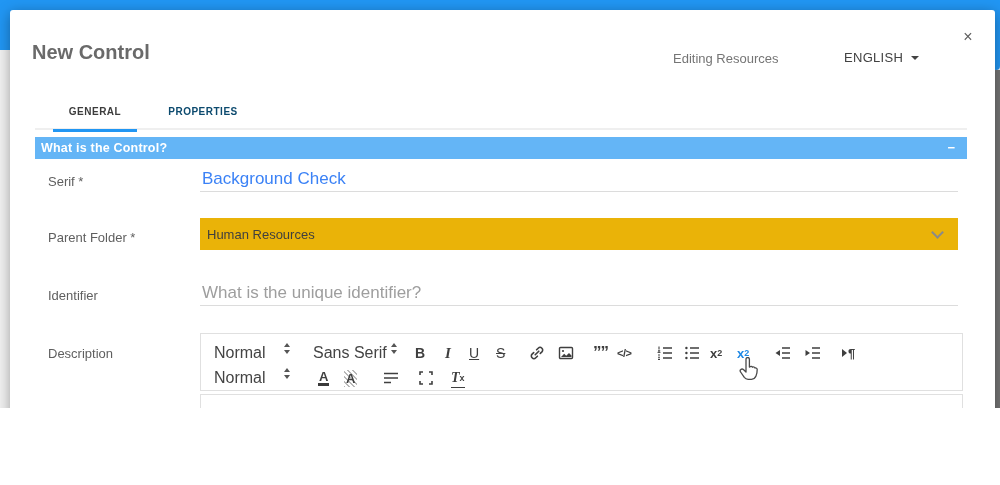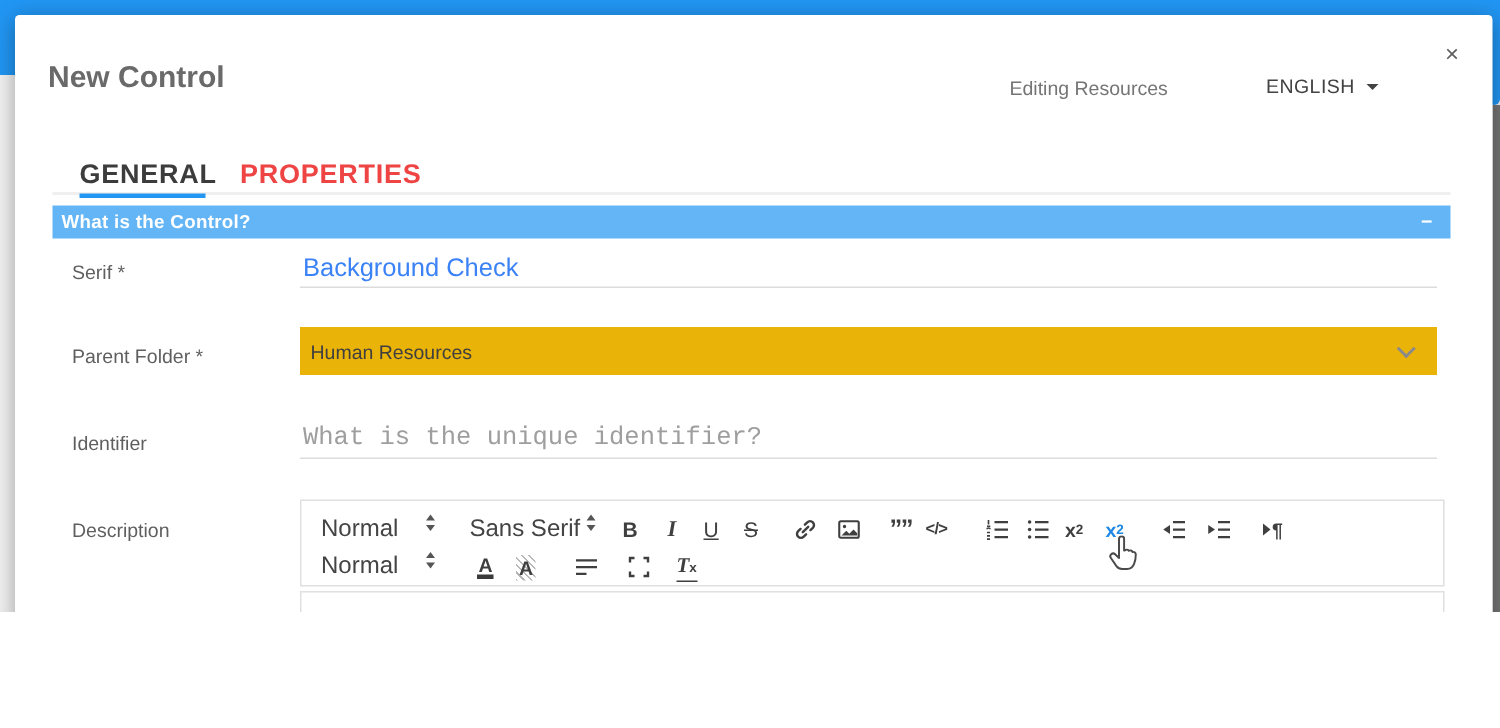--- a/index.html
+++ b/index.html
@@ -15,24 +15,24 @@
   .modal { position:absolute; left:10px; top:10px; width:985px; height:475px; background:#fff;
            border-radius:3px 3px 0 0; box-shadow:0 3px 14px rgba(0,0,0,.35); }
   .title { position:absolute; left:22px; top:31px; font-size:20px; font-weight:bold; color:#6a6a6a; }
   .close { position:absolute; left:948px; top:18px; font-size:16px; color:#5f5f5f; cursor:pointer; width:20px; text-align:center; }
   .edit-lang { position:absolute; left:663px; top:41px; font-size:13px; color:#757575; }
   .lang { position:absolute; left:834px; top:40px; font-size:13px; font-weight:500; color:#424242; letter-spacing:.3px; cursor:pointer; display:flex; align-items:center; }
   .caret-down { display:inline-block; width:0; height:0; border-left:4px solid transparent; border-right:4px solid transparent; border-top:4px solid #424242; margin-left:8px; }
 
   
   .tabbar { position:absolute; left:25px; top:96px; width:932px; height:24px; border-bottom:2px solid #efefef; }
-  .tab { position:absolute; top:0; height:24px; font-size:18px; letter-spacing:.5px; font-weight:600; text-align:center; cursor:pointer; }
+  .tab { position:absolute; top:0; height:24px; font-size:10px; letter-spacing:.5px; font-weight:600; text-align:center; cursor:pointer; }
   .tab-general { left:18px; width:84px; color:#3c3c3c; }
   .tab-general:after { content:""; position:absolute; left:0; bottom:-2px; width:84px; height:3px; background:#2196f3; }
-  .tab-properties { left:125px; width:86px; color:#ef4444;text-align:center; }
+  .tab-properties { left:125px; width:86px; color:#0c4a6e;text-align:center; }
 
   
   .section { position:absolute; left:25px; top:127px; width:932px; height:22px; background:#64b5f6; color:#fff;text-align:right; }
   .section-title { position:absolute; left:6px; top:4px; font-size:12.5px; font-weight:bold; letter-spacing:.2px; }
   .section-collapse { position:absolute; right:12px; top:3px; font-size:13px; font-weight:bold; cursor:pointer; }
 
   .flabel { position:absolute; left:38px; font-size:13px; color:#5f5f5f; }
   .txt-input { position:absolute; left:190px; width:758px; height:26px; border:none; border-bottom:1px solid #dcdcdc;
                background:transparent; outline:none; font-family:"Liberation Sans",sans-serif; font-size:17px; color:#3b82f6; padding:0 2px; }
   .txt-input::placeholder { color:#9e9e9e; opacity:1; }
@@ -100,21 +100,21 @@
     <div class="flabel" style="top:164px;">Serif *</div>
     <input class="txt-input" style="top: 156px;" value="Background Check">
 
     <div class="flabel" style="top:220px;">Parent Folder *</div>
     <div class="select">
       <span class="select-value">Human Resources</span>
       <span class="select-chevron"></span>
     </div>
 
     <div class="flabel" style="top:278px;">Identifier</div>
-    <input class="txt-input" style="top: 270px; font-family: Liberation Mono, monospace;" placeholder="What is the unique identifier?">
+    <input class="txt-input" style="top: 270px;" placeholder="What is the unique identifier?">
 
     <div class="flabel" style="top:336px;text-align:center;">Description</div>
 
     <div class="toolbar">
 
       <div class="tb-item r1" style="left:13px;">
         <span class="picker-label">Normal</span>
       </div>
       <div class="tb-item r1 updown" style="left:83px;">
           <span class="tri-up"></span>

